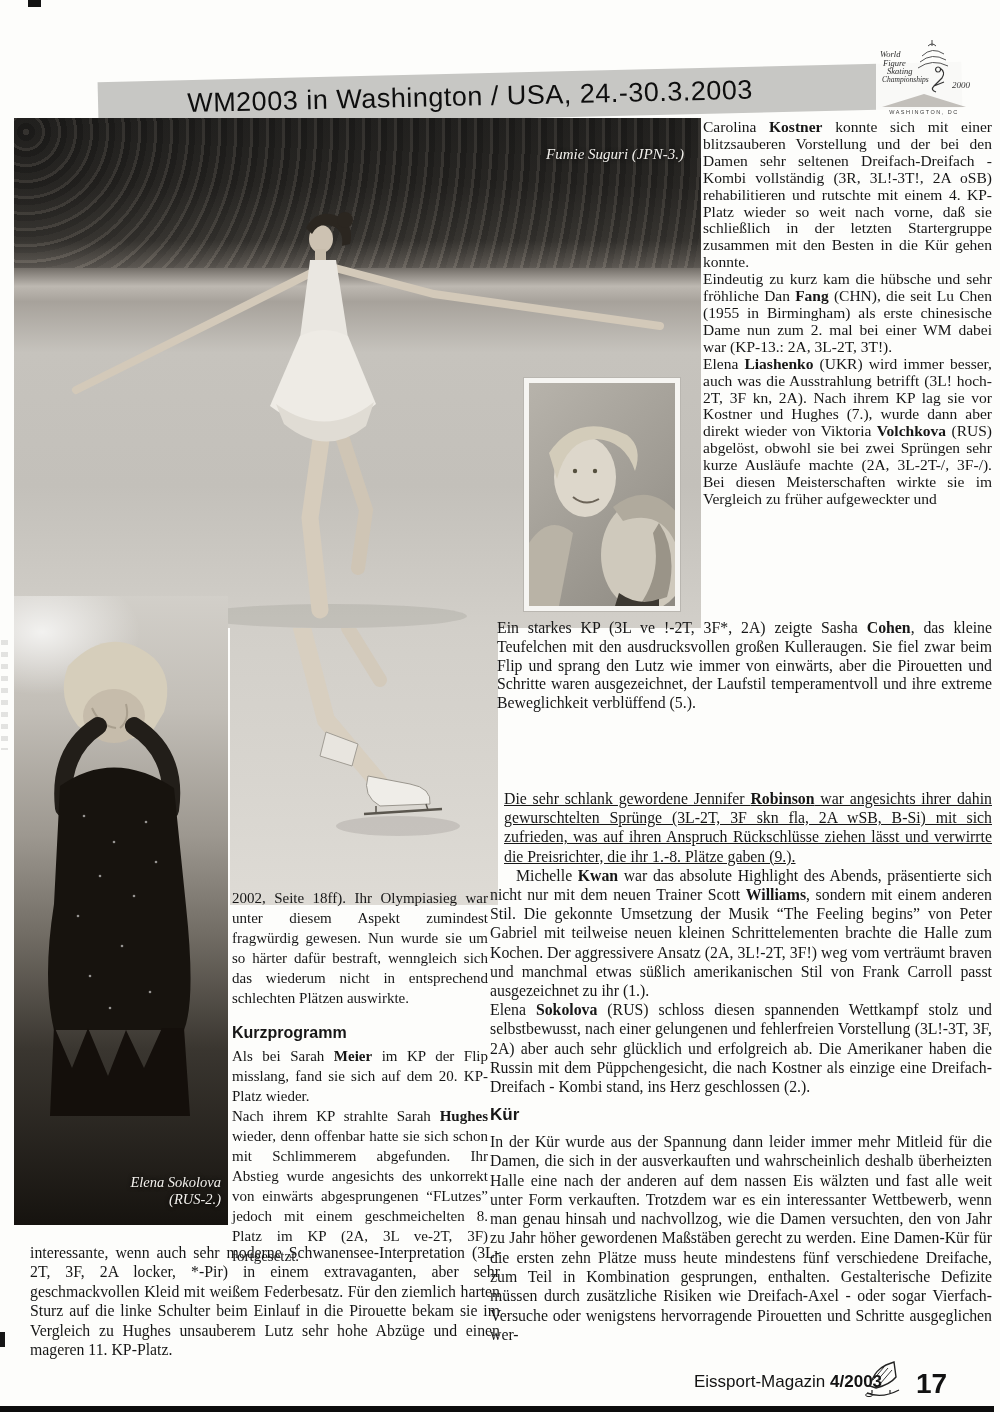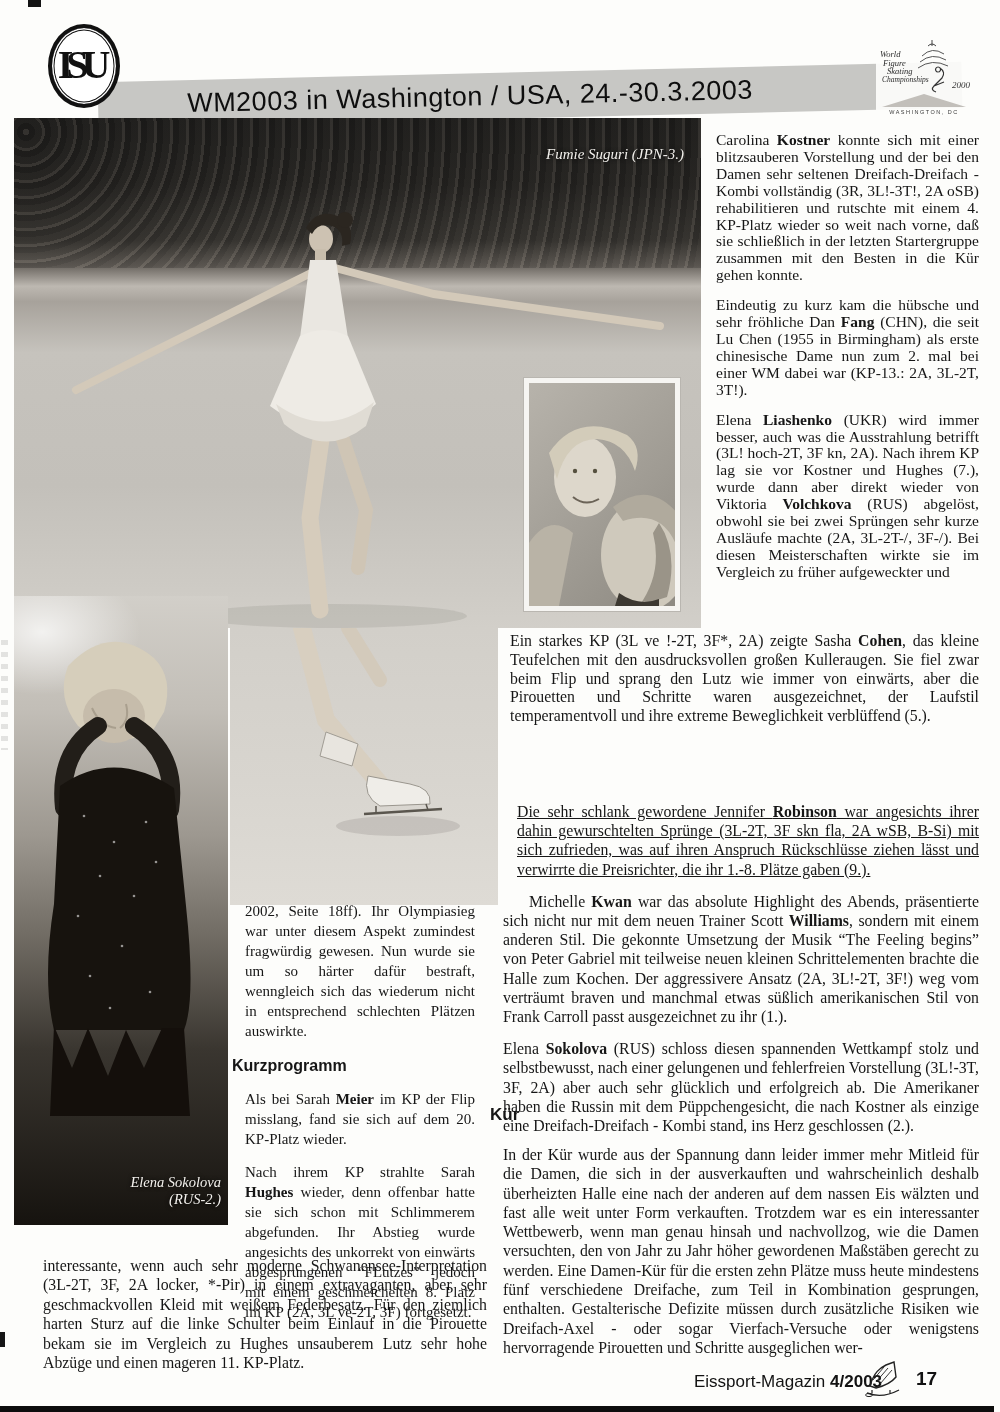--- a/index.html
+++ b/index.html
@@ -4,21 +4,21 @@
 <style>
   html,body{margin:0;padding:0;background:#e8e8e6;}
   #page{
     position:relative;width:1000px;height:1412px;margin:0 auto;
     background:#fdfdfb;overflow:hidden;
     font-family:"Liberation Serif",serif;color:#161616;
   }
   .abs{position:absolute;}
   .sans{font-family:"Liberation Sans",sans-serif;}
   .just{text-align:justify;}
-  .just p{margin:13px;}
+  .just p{margin:0;}
   b{font-weight:bold;}
 
   
   #corner-mark{left:28px;top:0;width:13px;height:7px;background:#141414;}
   #banner{
     left:98px;top:72px;width:864px;height:46px;background:#c7c7c4;
     transform:rotate(-1.35deg);transform-origin:50% 50%;
     display:flex;align-items:center;justify-content:center;
   }
   #banner .t{font-size:27px;color:#0e0e0e;letter-spacing:.5px;padding-right:120px;}
@@ -92,38 +92,35 @@
   #block-wide2 .ind2{text-indent:26px;}
   #kuer-heading{left:490px;top:1105px;font-size:17px;font-weight:bold;}
   #kuer-para{left:490px;top:1132px;width:502px;font-size:15.8px;line-height:19.3px;}
   #col-midleft{left:232px;top:888px;width:256px;font-size:15px;line-height:20px;}
   #col-midleft .heading{font-family:"Liberation Sans",sans-serif;font-weight:bold;
     font-size:16px;margin:15px 0 3px 0;text-align:left;}
   #block-bottomleft{left:30px;top:1243px;width:470px;font-size:15.8px;line-height:19.4px;}
 
   
   #footer-text{left:694px;top:1372px;font-size:17px;color:#121212;}
-  #footer-page{left:916px;top:1368px;font-size:19px;font-weight:bold;color:#121212;}
+  #footer-page{left:916px;top:1368px;font-size:28px;font-weight:bold;color:#121212;}
   #footer-skate{left:862px;top:1360px;}
 </style>
 </head>
 <body>
 
 <div id="page">
 
   <div class="abs" id="corner-mark"></div>
   <div class="abs" id="left-scan-smudge"></div>
   <div class="abs" id="left-mark"></div>
   <div class="abs" id="bottom-bar"></div>
 
   <div class="abs" id="banner">
     <div class="t sans">WM2003 in Washington / USA, 24.-30.3.2003</div>
-  </div>
-  <div class="abs" id="isu-logo">
-    <div class="t">ISU</div>
   </div>
   <div class="abs" id="wfsc-logo">
     <svg id="wfsc-sketch" width="58" height="58" viewBox="0 0 58 58">
       <path d="M22 2 L22 8 M18 8 Q22 4 26 8" stroke="#444" stroke-width="1" fill="none"></path>
       <path d="M12 18 Q22 8 34 16 M10 24 Q22 14 36 22 M8 30 Q22 20 38 28" stroke="#555" stroke-width="1" fill="none"></path>
       <path d="M30 30 q6 4 2 10 l-8 8 q-4 4 2 6 M24 48 l10 -4 M28 34 a2.5 2.5 0 1 1 .1 0" stroke="#333" stroke-width="1.2" fill="none"></path>
     </svg>
     <div id="wfsc-lines">
       <div class="l1">World</div>
       <div class="l2">Figure</div>

